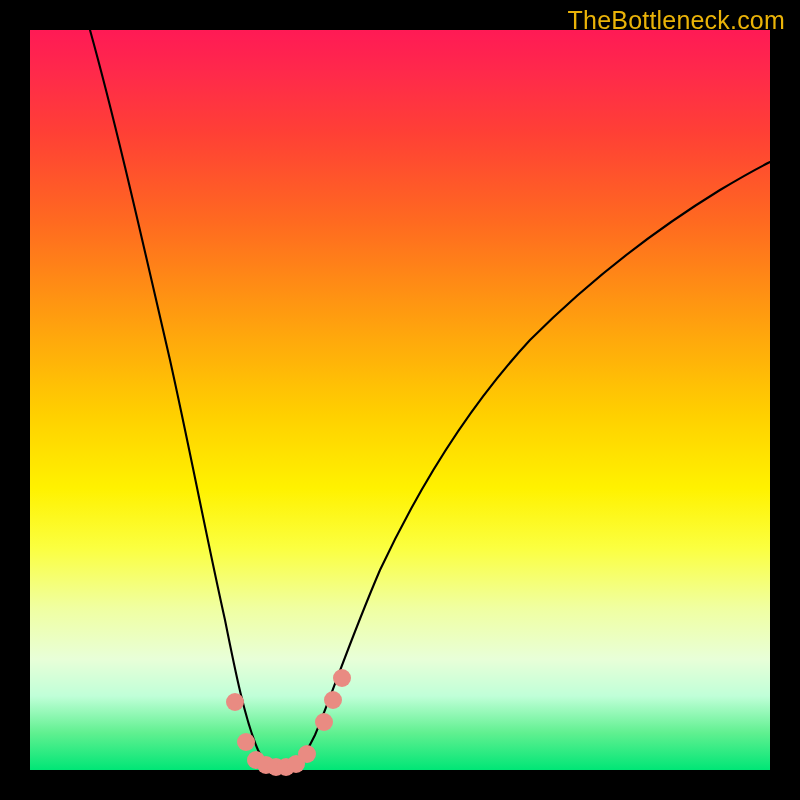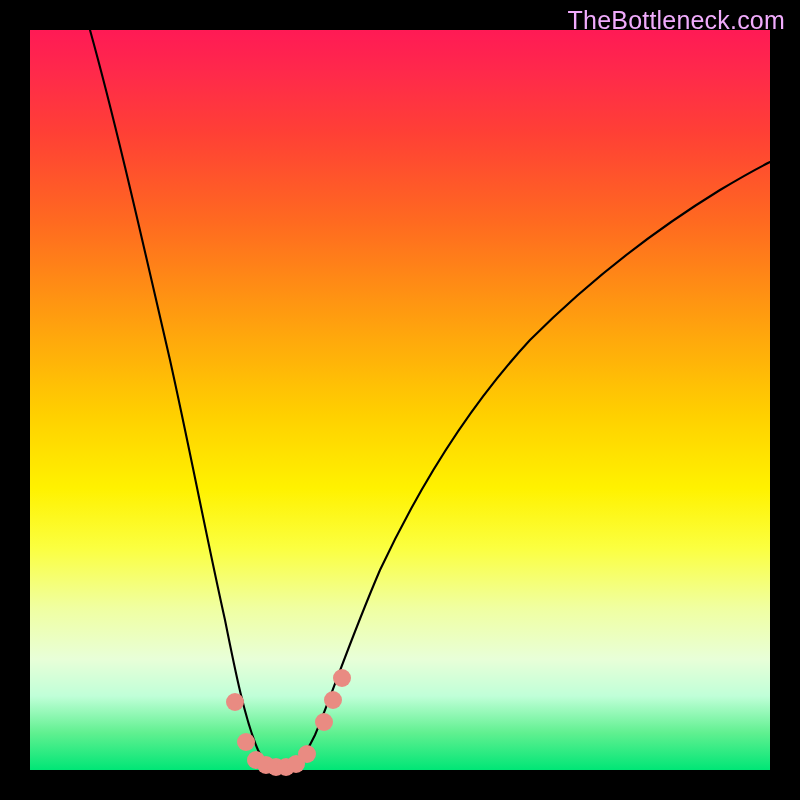--- a/index.html
+++ b/index.html
@@ -35,21 +35,21 @@
       #f0ffa0 78%,
       #e8ffd8 85%,
       #c0ffd8 90%,
       #60f090 95%,
       #00e676 100%);
   }
   .watermark {
     position: absolute;
     top: 6px;
     right: 15px;
-    color: #f0abfc;
+    color: #eab308;
     font-size: 25px;
     font-weight: 400;
     letter-spacing: 0.2px;
     user-select: none;
   }
   svg.curve {
     position: absolute;
     left: 0;
     top: 0;
     width: 740px;

